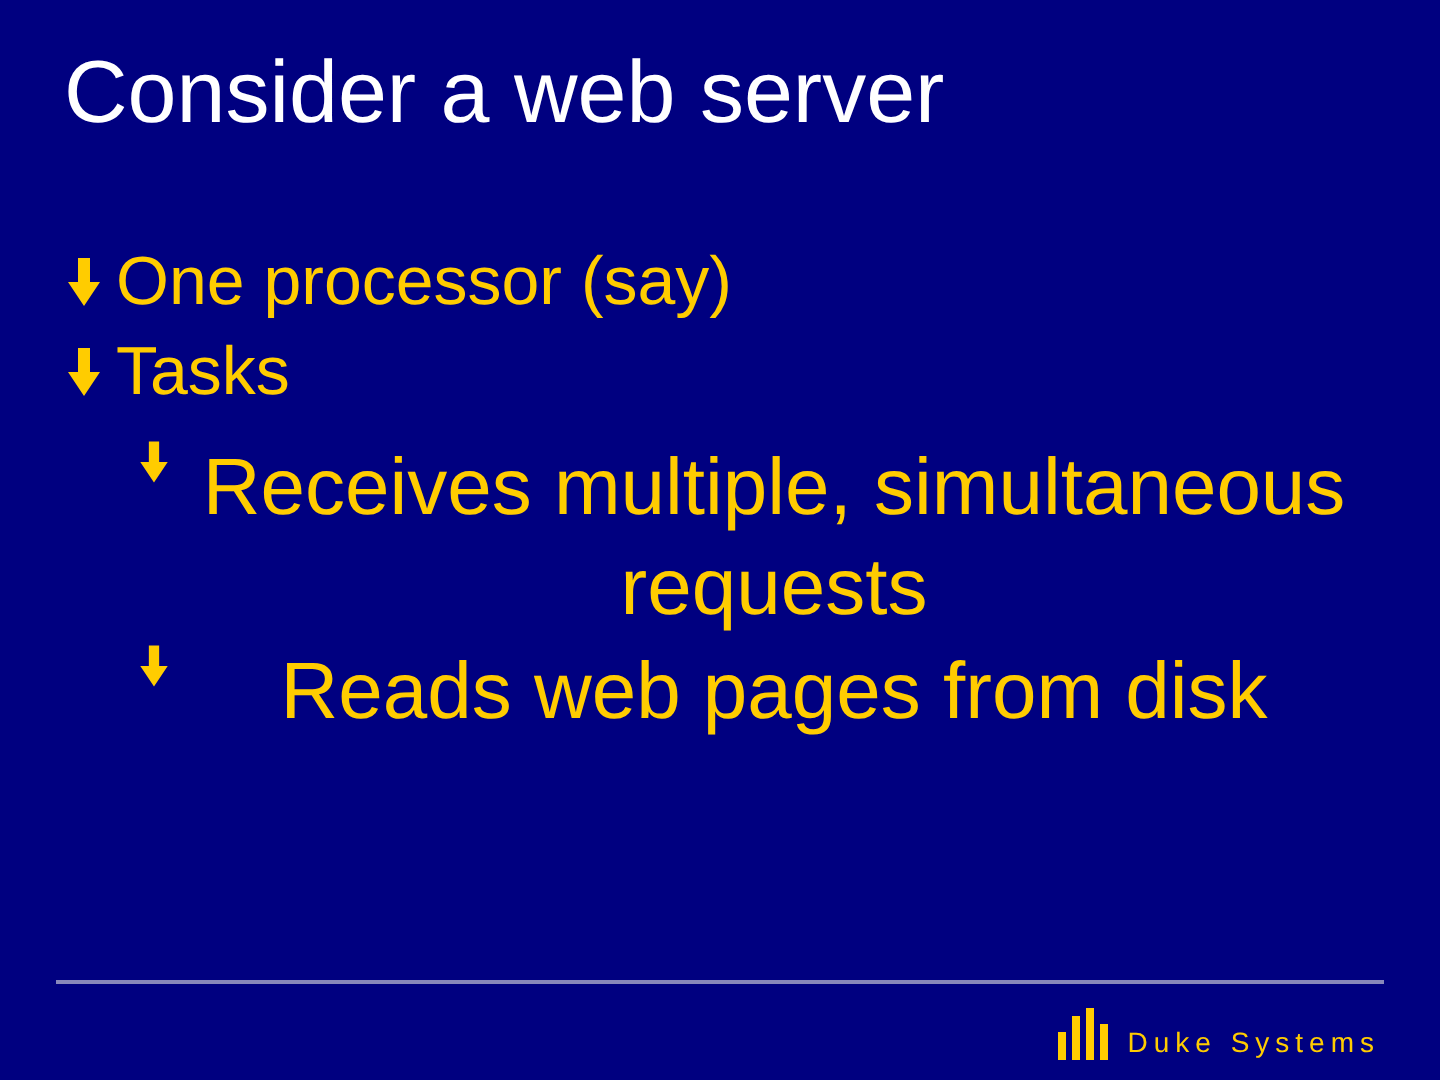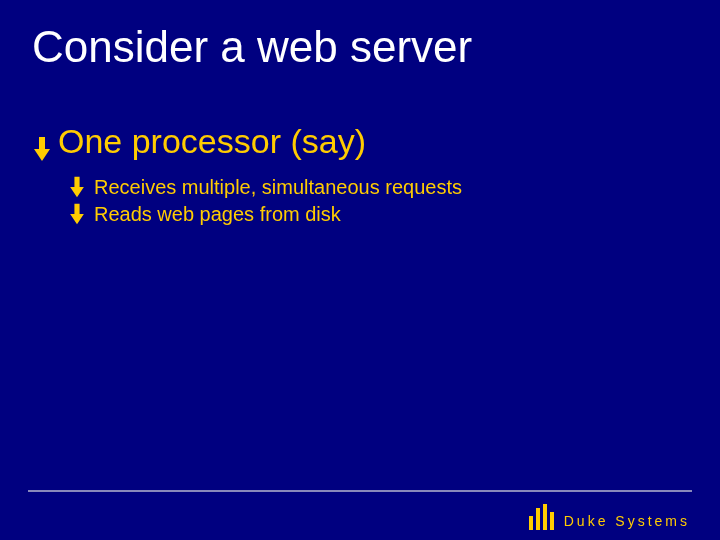--- a/index.html
+++ b/index.html
@@ -28,32 +28,33 @@
     letter-spacing: 0px;
   }
   .body {
     position: absolute;
     top: 120px;
     left: 32px;
     right: 40px;
   }
   .l1 {
     display: flex;
-    align-items: flex-end;
+    align-items: center;
     font-size: 34px;
     line-height: 1.25;
     margin-bottom: 2px;
   }
   .l2 {
     display: flex;
     align-items: flex-start;
-    font-size: 20px;
+    font-size: 40px;
     line-height: 1.25;
     margin-left: 36px;
     margin-bottom: 2px;
+    text-align: center;
   }
   .l2-group {
     margin-top: 12px;
   }
   .bullet {
     flex: 0 0 auto;
     width: 26px;
     display: inline-block;
     text-align: left;
   }
@@ -113,20 +114,28 @@
     <div class="l1">
       <span class="bullet">
         <svg width="20" height="28" viewBox="0 0 20 28">
             <path d="M7 2 L13 2 L13 14 L18 14 L10 26 L2 14 L7 14 Z" fill="#ffcc00"></path>
           </svg>
       </span>
       <span class="text">One processor (say)</span>
     </div>
 
 
+    <div class="l1">
+      <span class="bullet">
+        <svg width="20" height="28" viewBox="0 0 20 28">
+            <path d="M7 2 L13 2 L13 14 L18 14 L10 26 L2 14 L7 14 Z" fill="#ffcc00"></path>
+          </svg>
+      </span>
+      <span class="text">Tasks</span>
+    </div>
 
     <div class="l2-group">
 
       <div class="l2">
         <span class="bullet">
           <svg width="18" height="24" viewBox="0 0 20 28">
               <path d="M7 2 L13 2 L13 14 L18 14 L10 26 L2 14 L7 14 Z" fill="#ffcc00"></path>
             </svg>
         </span>
         <span class="text">Receives multiple, simultaneous requests</span>

